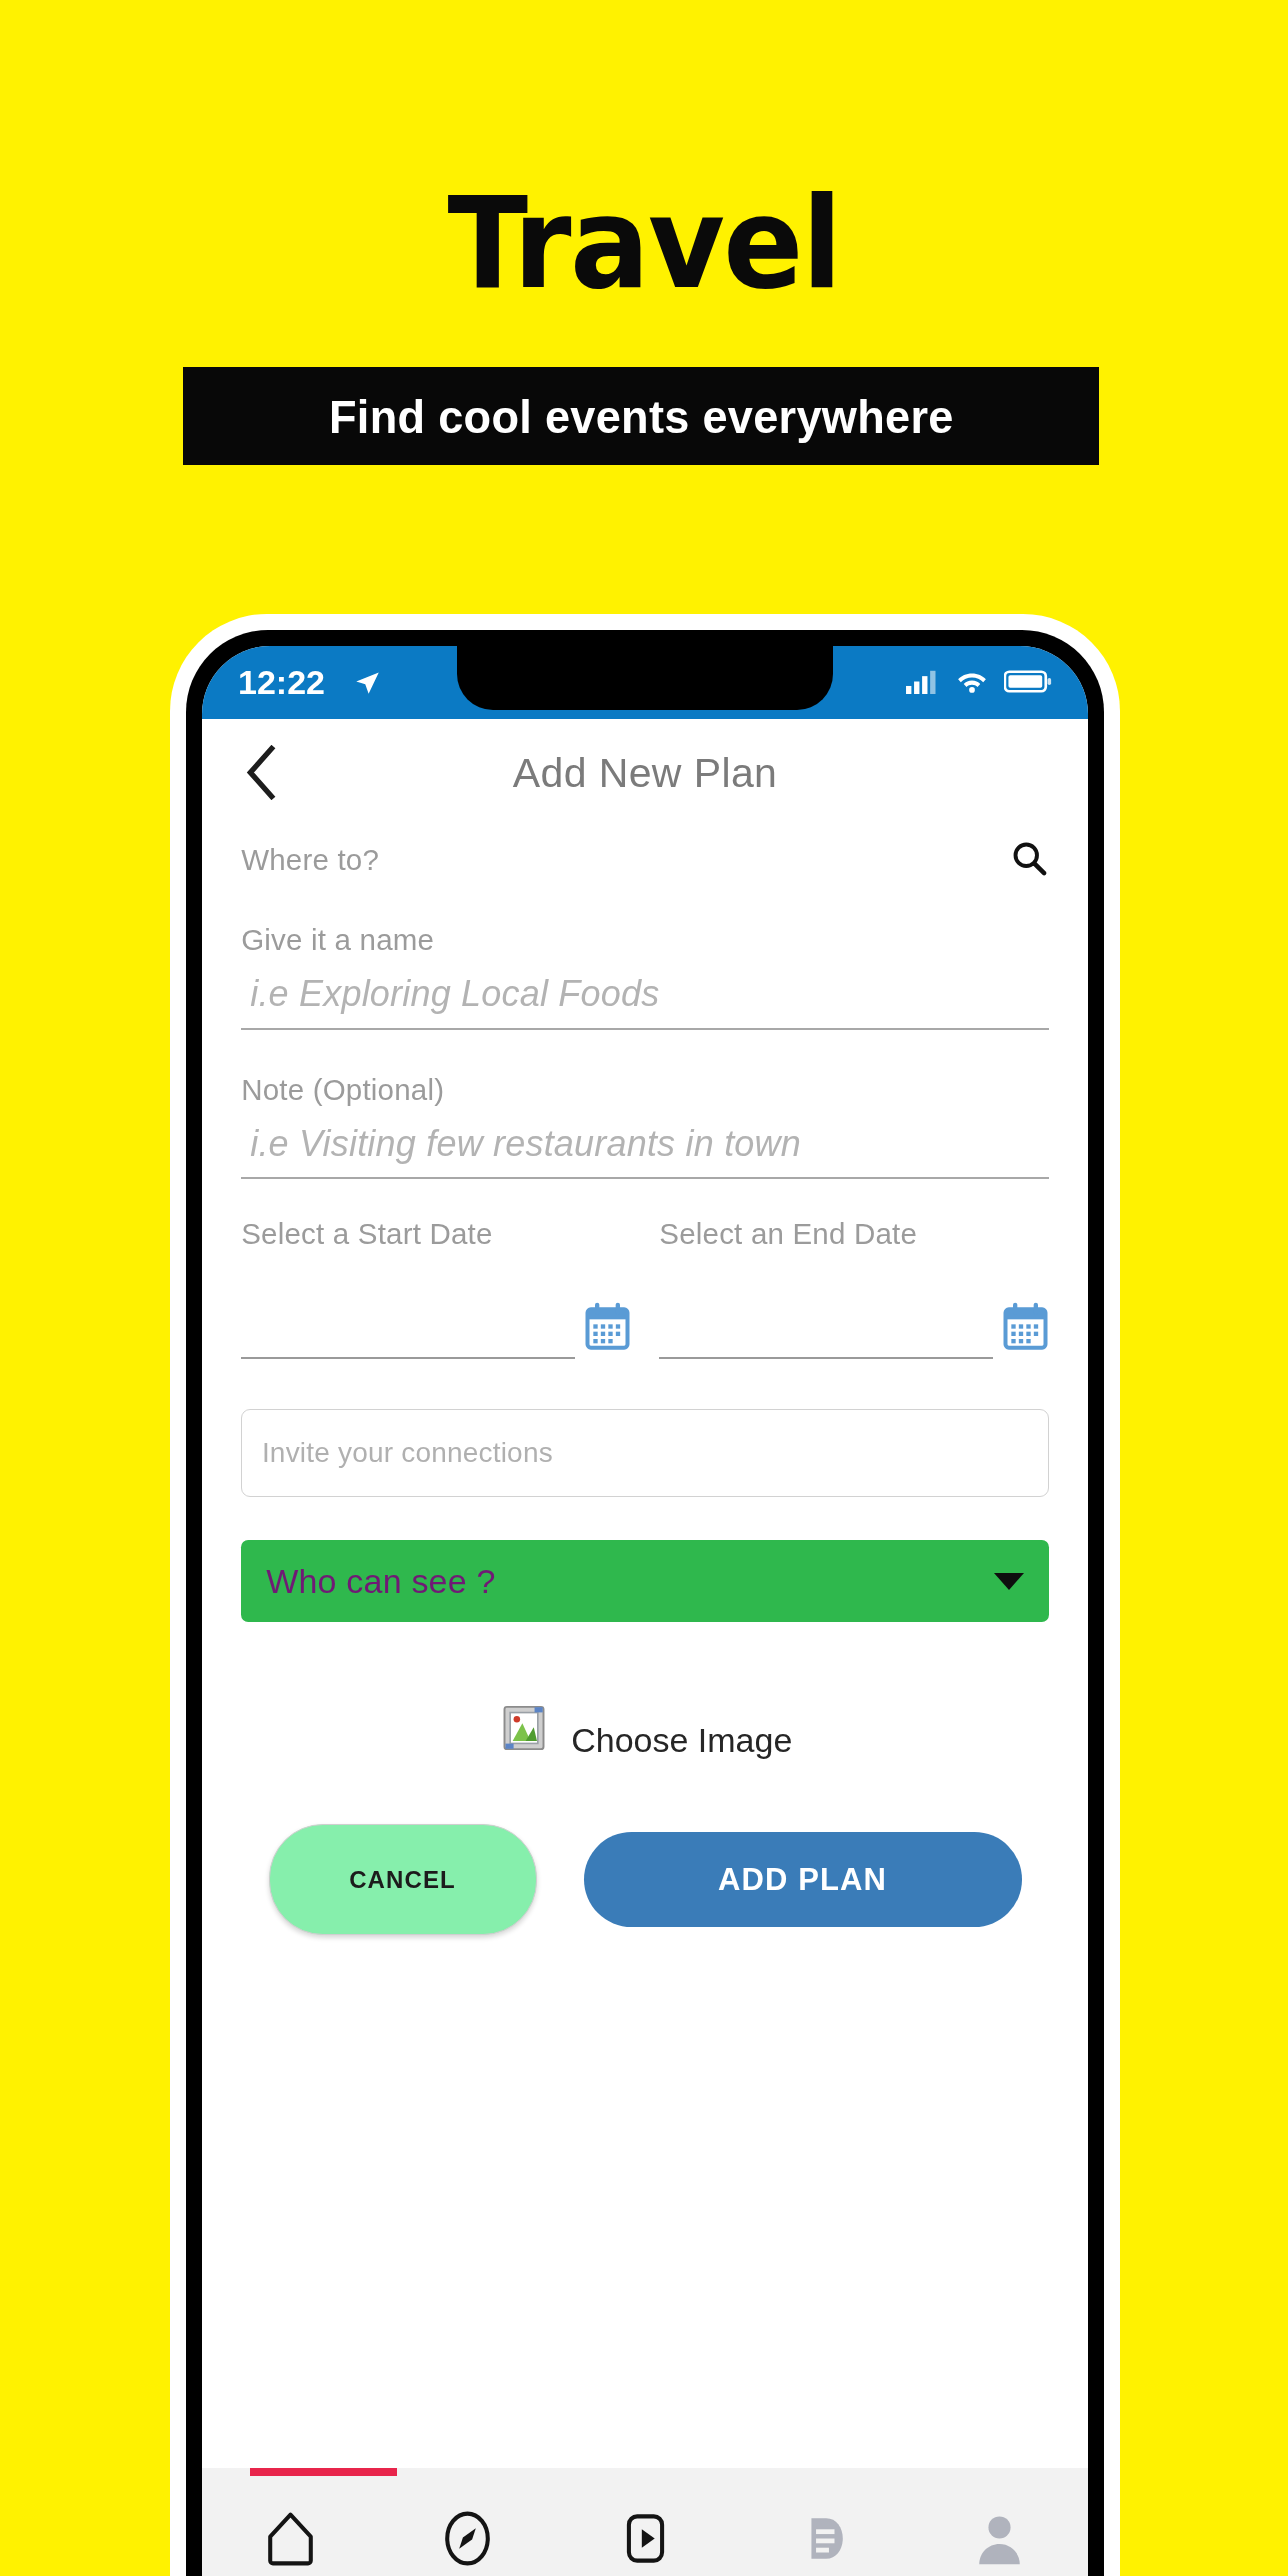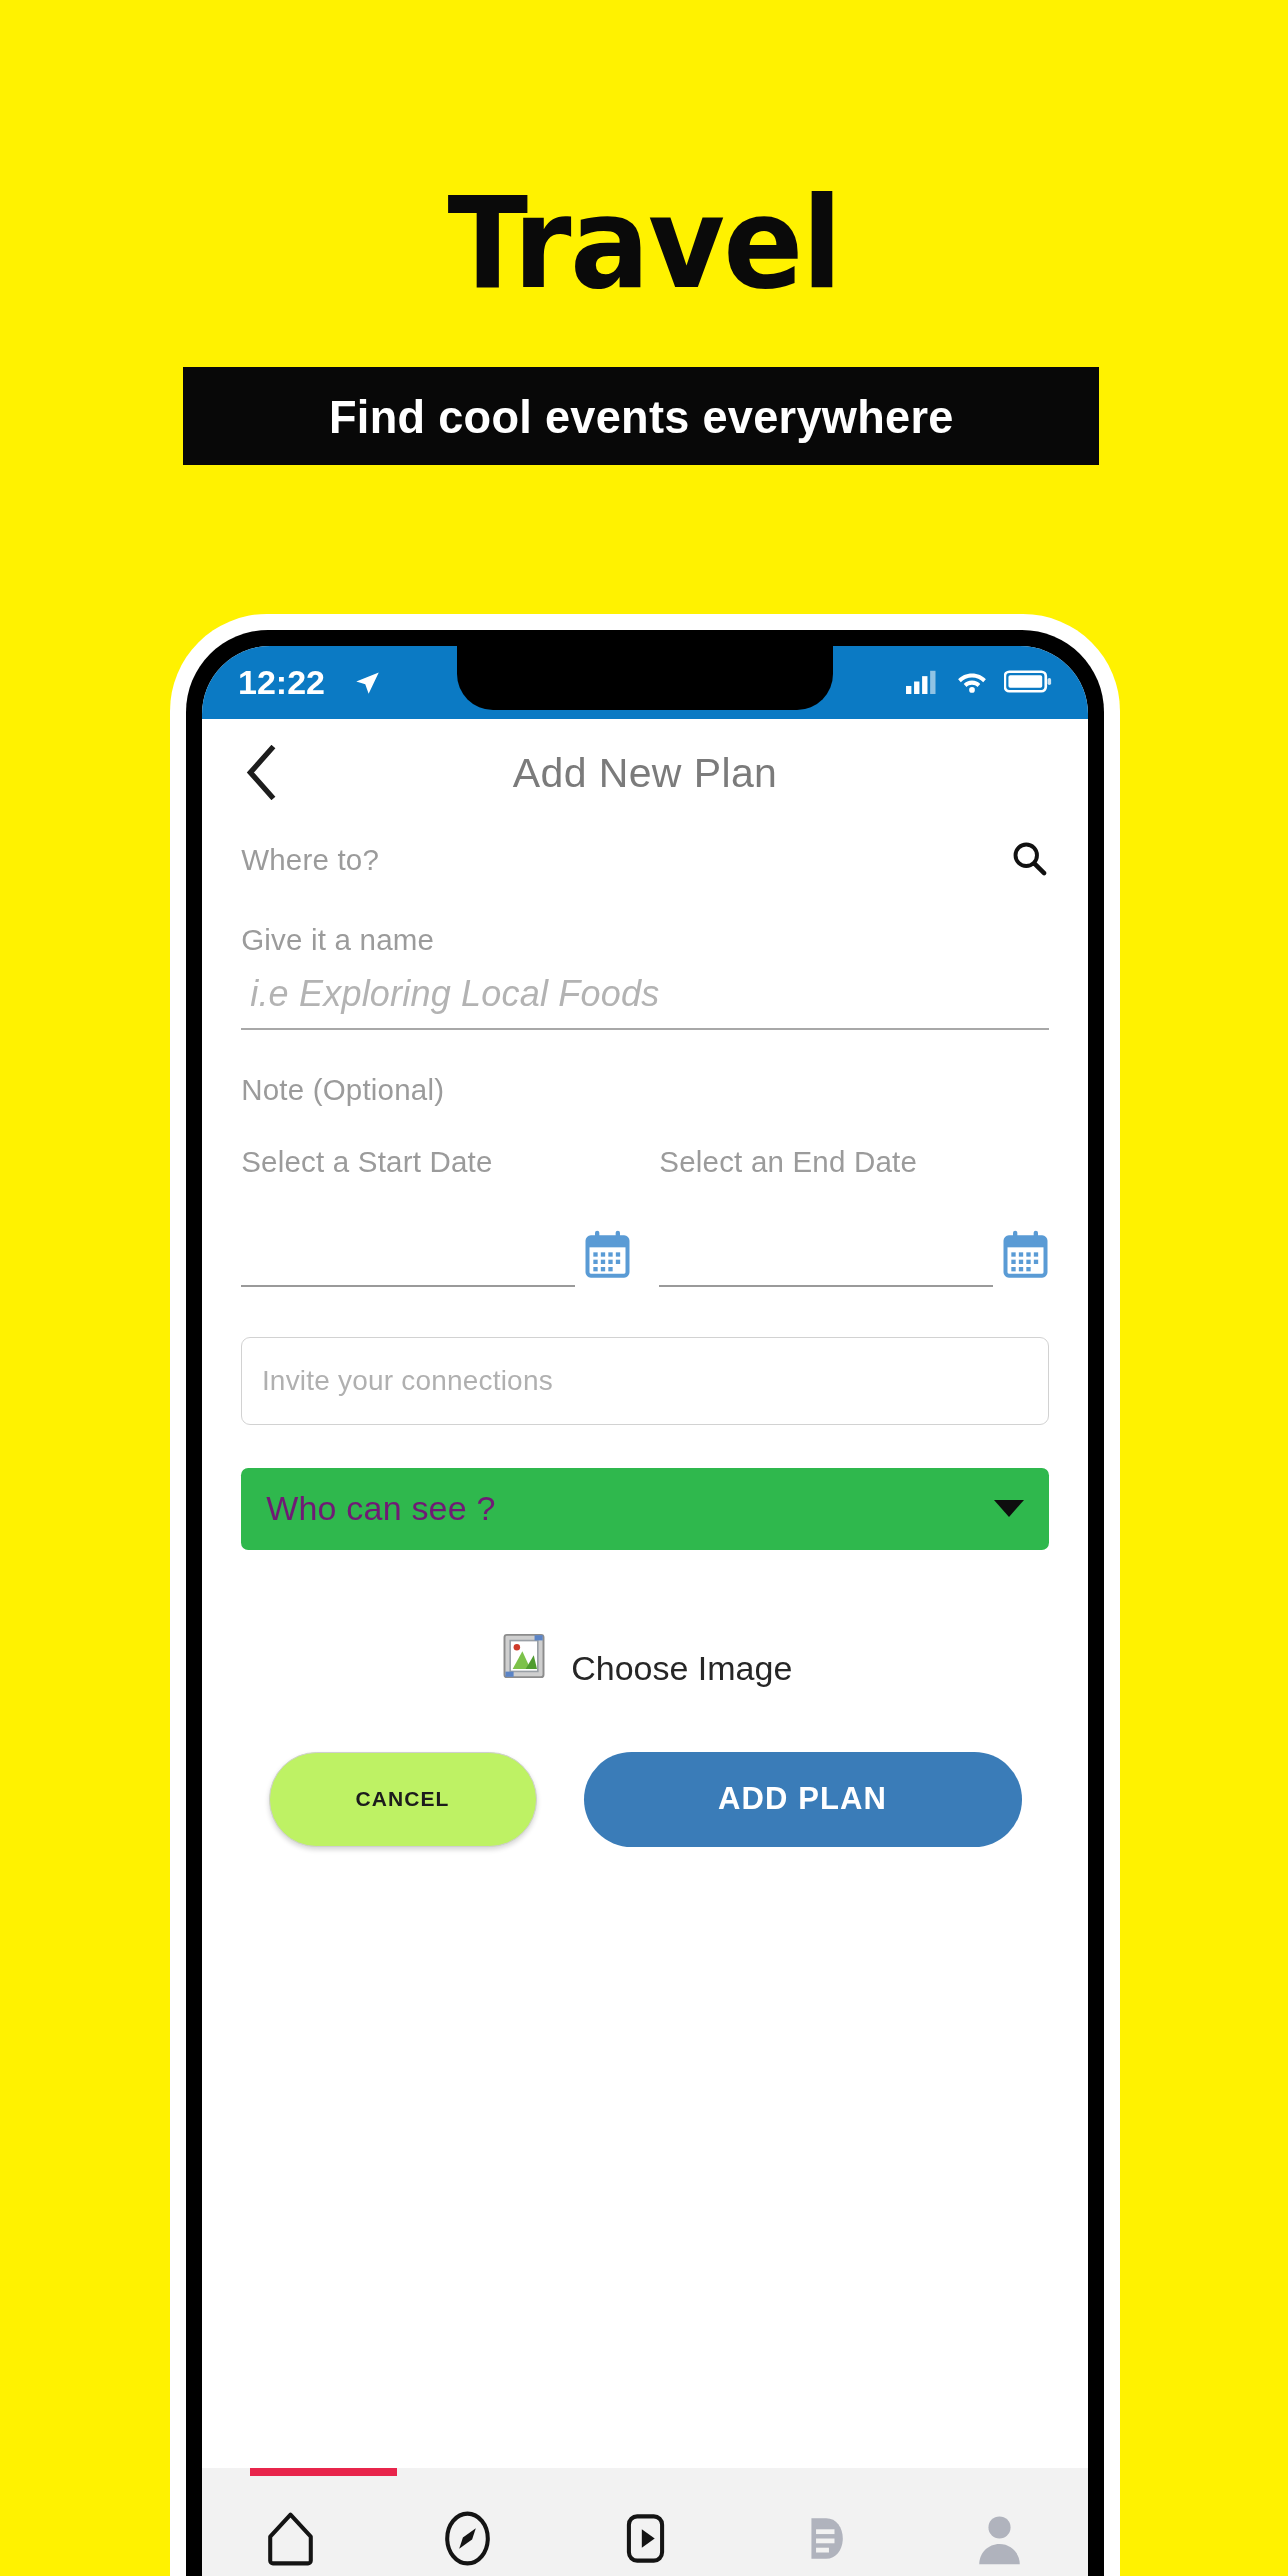--- a/index.html
+++ b/index.html
@@ -212,26 +212,26 @@
   .img-icon { width: 52px; height: 52px; }
   .choose-label { font-size: 34px; color: #262626; margin-top: 22px; }
 
   
   .btn-row {
     display: flex; align-items: center; justify-content: center;
     gap: 47px;
     margin-top: 64px;
   }
   .btn-cancel {
-    width: 268px; height: 95px;
+    width: 268px; height: 111px;
     border: 1.8px solid #cfcfcf;
     border-radius: 54px;
-    background: #bef264;
+    background: #86efac;
     display: flex; align-items: center; justify-content: center;
-    font-size: 21px; font-weight: 700;
+    font-size: 24px; font-weight: 700;
     color: #1c1c1c; letter-spacing: 1.1px;
     box-shadow: 0 2.7px 5.4px rgba(0,0,0,0.16);
   }
   .btn-add {
     width: 438px; height: 95px;
     border-radius: 54px;
     background: #3a7cb8;
     display: flex; align-items: center; justify-content: center;
     font-size: 31px; font-weight: 700;
     color: #ffffff; letter-spacing: 1.1px;
@@ -335,20 +335,23 @@
           <div class="field-label">Give it a name</div>
           <div class="underline-input">
             <span class="ph">i.e Exploring Local Foods</span>
           </div>
         </div>
 
         <div class="spacer-48"></div>
 
         <div class="block">
           <div class="field-label">Note (Optional)</div>
+          <div class="underline-input">
+            <span class="ph">i.e Visiting few restaurants in town</span>
+          </div>
         </div>
 
         <div class="dates-row">
           <div class="date-col">
             <div class="field-label">Select a Start Date</div>
             <div class="date-field">
               <div class="date-line"></div>
               <span>
                 <svg class="cal-icon" viewBox="0 0 28 30">
                   <rect x="2" y="5" width="24" height="23" rx="2" fill="none" stroke="#5a9bd5" stroke-width="2.4"></rect>

